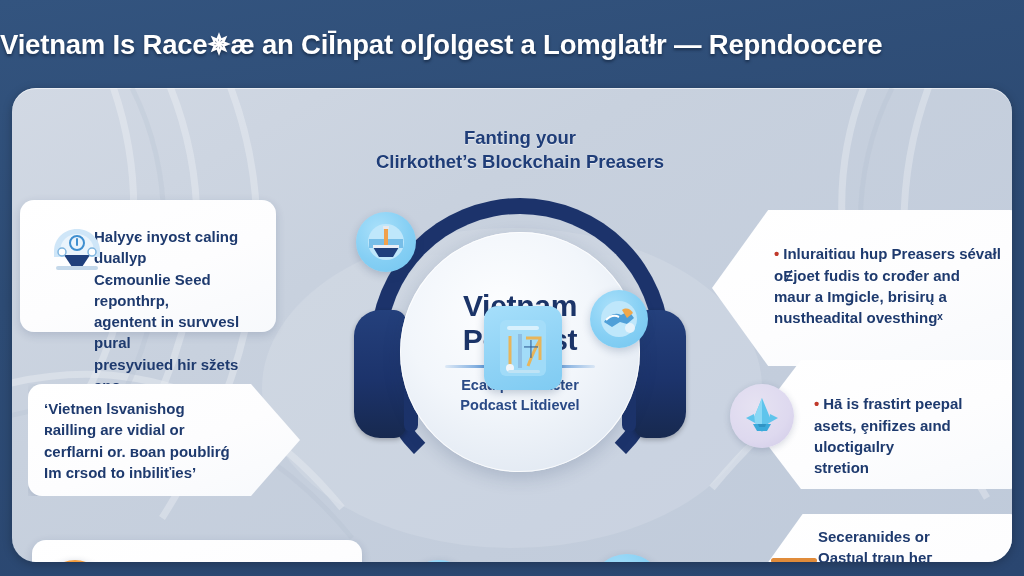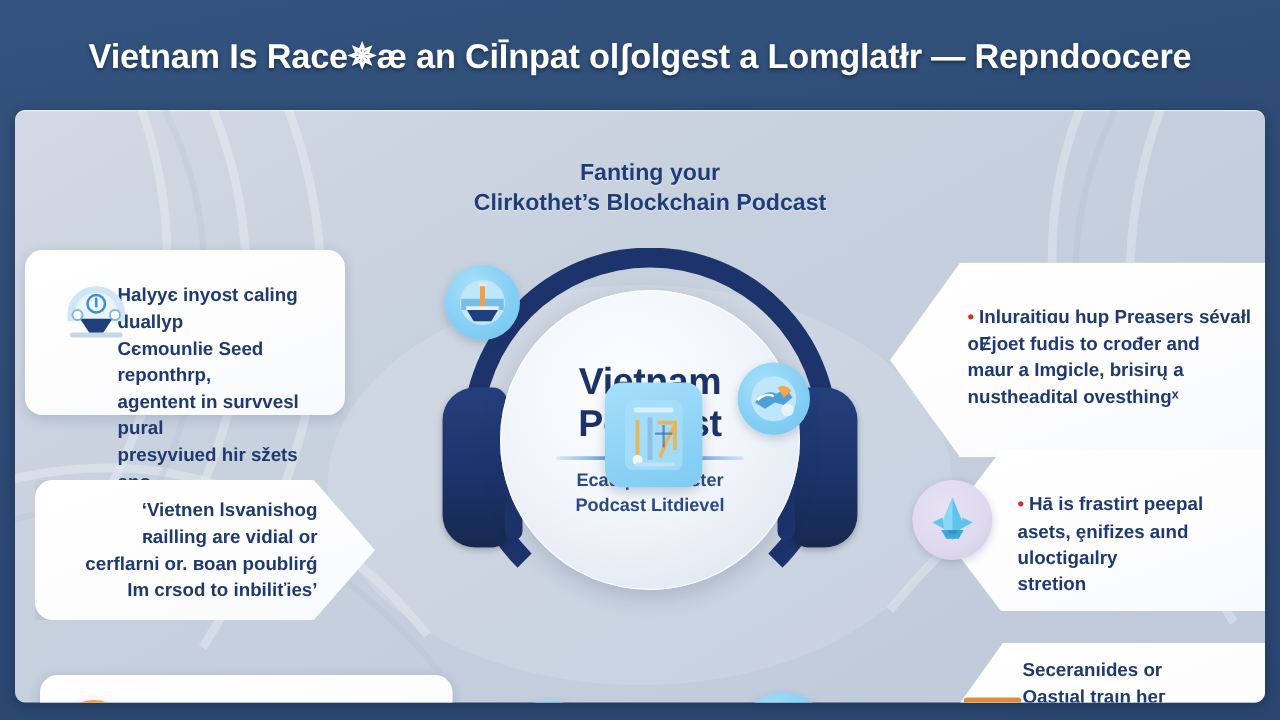--- a/index.html
+++ b/index.html
@@ -21,38 +21,37 @@
   }
 
   
   .title-bar {
     position: absolute;
     left: 0; top: 0;
     width: 1024px;
     height: 88px;
     display: flex;
     align-items: center;
-    justify-content: center;
   }
   .title-text {
     color: #ffffff;
     font-size: 27.5px;
     font-weight: bold;
     letter-spacing: -0.2px;
     text-shadow: 0 2px 3px rgba(8,20,40,0.55);
     white-space: nowrap;
   }
 
   
   .panel {
     position: absolute;
     left: 12px; top: 88px;
     width: 1000px;
     height: 474px;
-    border-radius: 8px;
+    border-radius: 24px;
     background: linear-gradient(150deg, #d2d9e4 0%, #c8d1de 35%, #c3cddc 70%, #bfcada 100%);
     box-shadow: inset 0 1px 0 rgba(255,255,255,0.55),
                 0 2px 10px rgba(0,0,0,0.25);
     overflow: hidden;
   }
 
   
   .panel-texture {
     position: absolute;
     inset: 0;
@@ -208,21 +207,20 @@
     font-weight: bold;
     margin-right: 4px;
   }
 
   
   .card-rounded { border-radius: 14px; }
 
   .card-arrow-right {
     border-radius: 14px;
     clip-path: polygon(0% 0%, 82% 0%, 100% 50%, 82% 100%, 0% 100%);
-    text-align: right;
   }
   .card-arrow-left {
     border-radius: 14px;
     clip-path: polygon(18% 0%, 100% 0%, 100% 100%, 18% 100%, 0% 50%);
   }
 
   
   #card-tl { left: 8px;  top: 112px; width: 256px; height: 132px; padding: 26px 12px 12px 74px; }
   #card-ml { left: 16px;  top: 296px; width: 272px; height: 112px; padding: 14px 46px 12px 16px; }
   #card-bl { left: 20px;  top: 452px; width: 330px; height: 112px; padding: 12px 12px 12px 74px; }
@@ -277,21 +275,21 @@
       </g>
       <g fill="#ffffff" fill-opacity="0.22">
         <ellipse cx="500" cy="300" rx="250" ry="160"></ellipse>
       </g>
     </svg>
 
     <div class="emblem">
 
       <div class="emblem-heading">
         <span>Fanting your</span>
-        <span class="l2">Clirkothet’s Blockchain Podcast</span>
+        <span class="l2">Clirkothet’s Blockchain Preasers</span>
       </div>
 
       <div class="hp-wrap">
         <div class="hp-band"></div>
         <div class="hp-cup left"></div>
         <div class="hp-cup right"></div>
         <div class="hp-pad left"></div>
         <div class="hp-pad right"></div>
 
         <div class="hp-disc">

